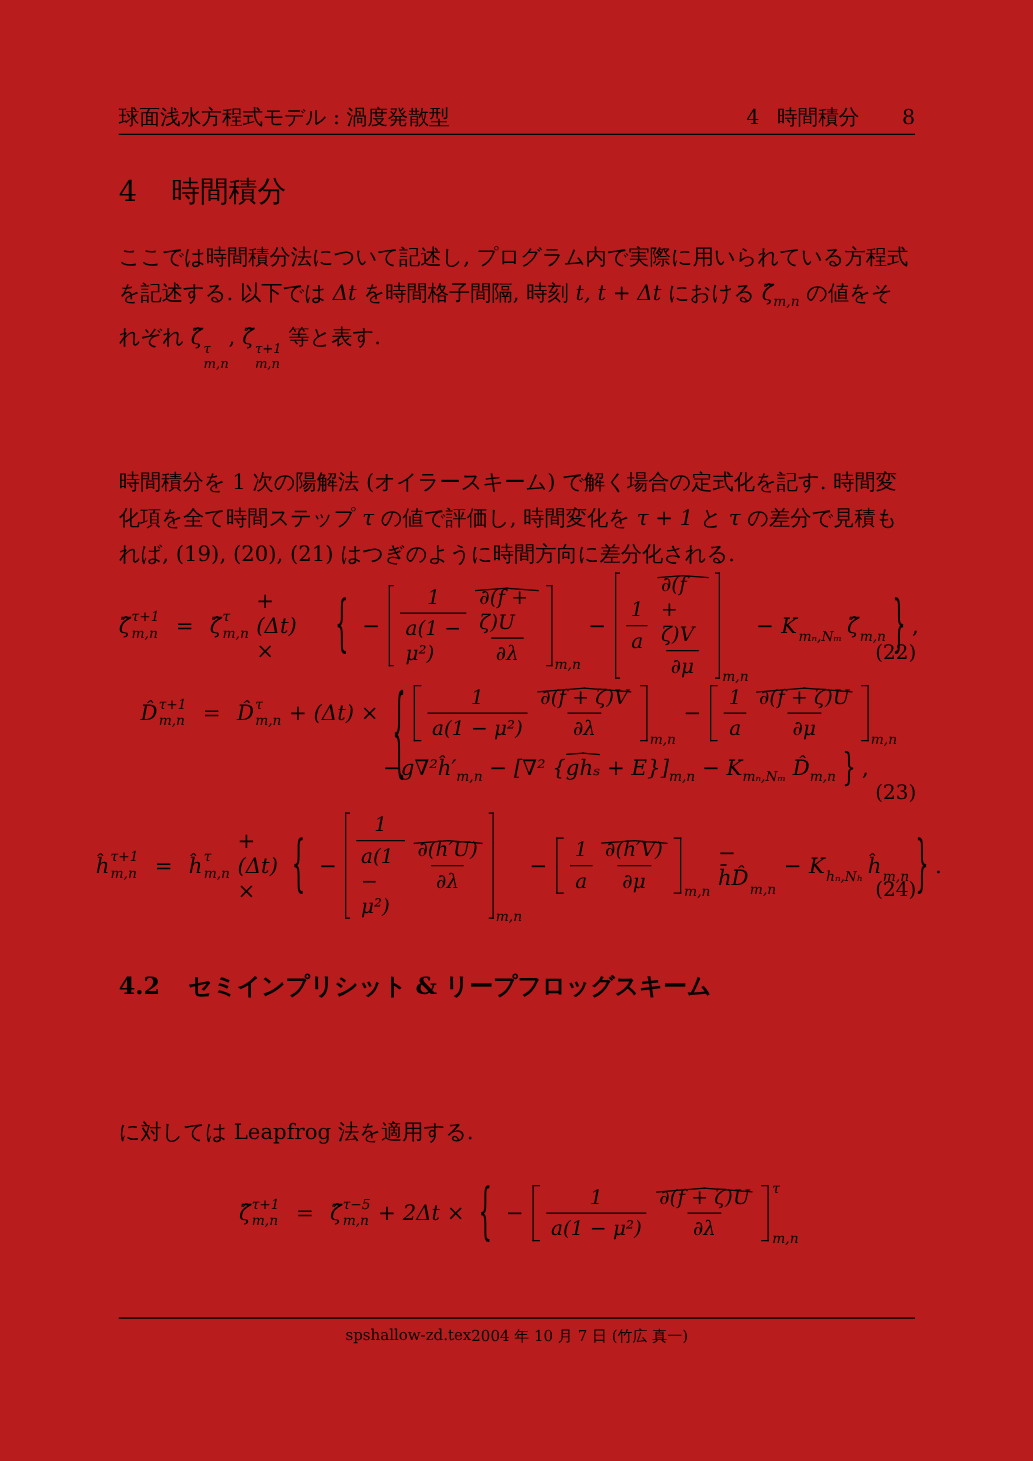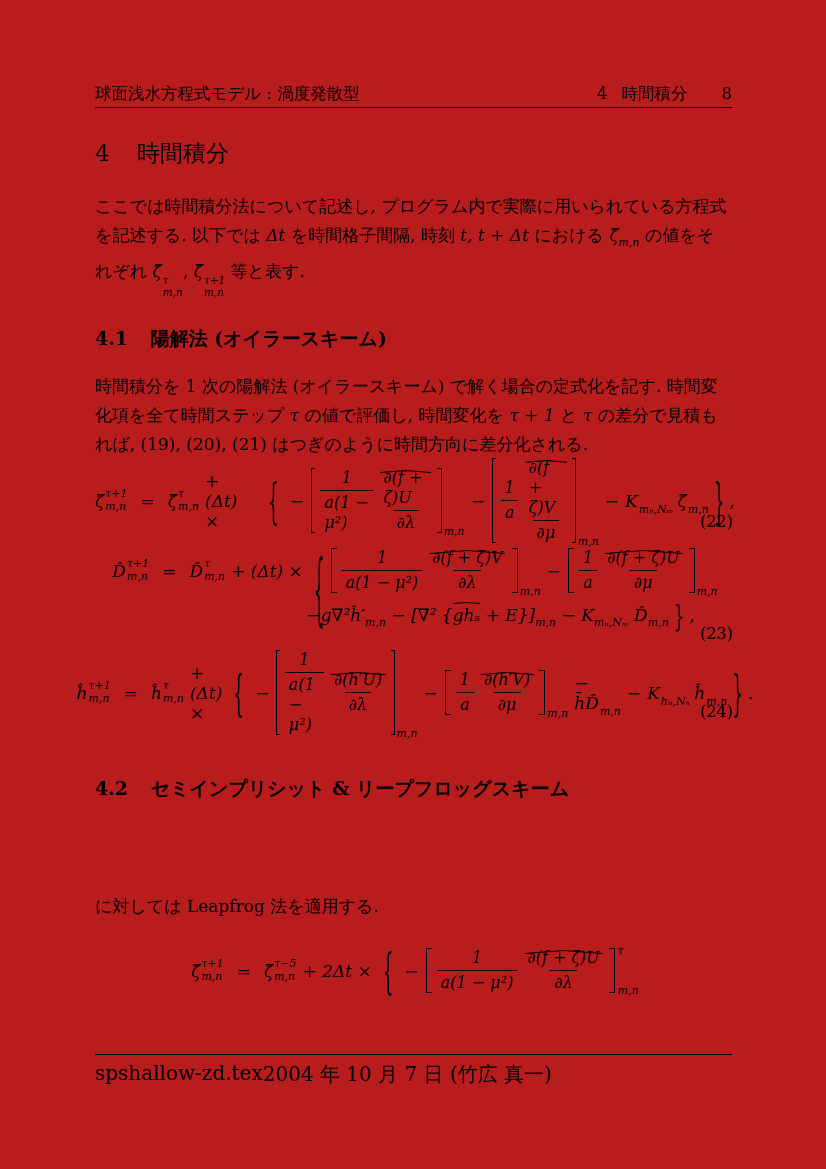--- a/index.html
+++ b/index.html
@@ -7,21 +7,21 @@
         font-family:"DejaVu Serif","Liberation Serif",serif;overflow:hidden;margin:0 auto}
 
   
   .hdr{position:absolute;left:95px;top:83px;width:637px;display:flex;justify-content:space-between;align-items:baseline;font-size:16.5px}
   .hdr-r{display:flex;align-items:baseline}
   .hdr-r .t{margin-left:14px}
   .hdr-r .p{margin-left:34px}
   .rule{position:absolute;left:95px;width:637px;border-top:1.3px solid #000}
   .rule-top{top:107px}
   .rule-bot{top:1054px}
-  .ftr{position:absolute;left:95px;top:1061px;width:637px;display:flex;justify-content:flex-start;font-size:20px}
+  .ftr{position:absolute;left:95px;top:1061px;width:637px;display:flex;justify-content:center;font-size:12px}
 
   
   .h1{position:absolute;left:95px;top:138px;font-size:23px;font-weight:normal}
   .h1 .t{margin-left:20px}
   .h2{position:absolute;left:95px;font-size:19px;font-weight:bold}
   .h2 .t{margin-left:16px}
   .h2-41{top:326px}
   .h2-42{top:776px}
 
   
@@ -91,24 +91,20 @@
       <span>れぞれ </span><span class="im">ζ̂</span><span class="iss">
           <span>τ</span>
           <span>m,n</span>
         </span><span>, </span><span class="im">ζ̂</span><span class="iss">
           <span>τ+1</span>
           <span>m,n</span>
         </span><span> 等と表す.</span>
     </div>
   </div>
 
-  <div class="h2 h2-41">
-    <span>4.1</span>
-    <span class="t">陽解法 (オイラースキーム)</span>
-  </div>
 
   <div class="para p2">
     <div class="ln">時間積分を 1 次の陽解法 (オイラースキーム) で解く場合の定式化を記す. 時間変</div>
     <div class="ln">
       <span>化項を全て時間ステップ </span><span class="im">τ</span><span> の値で評価し, 時間変化を </span><span class="im">τ + 1</span><span> と </span><span class="im">τ</span><span> の差分で見積も</span>
     </div>
     <div class="ln">れば, (19), (20), (21) はつぎのように時間方向に差分化される.</div>
   </div>
 
   <div class="eq eq22">

